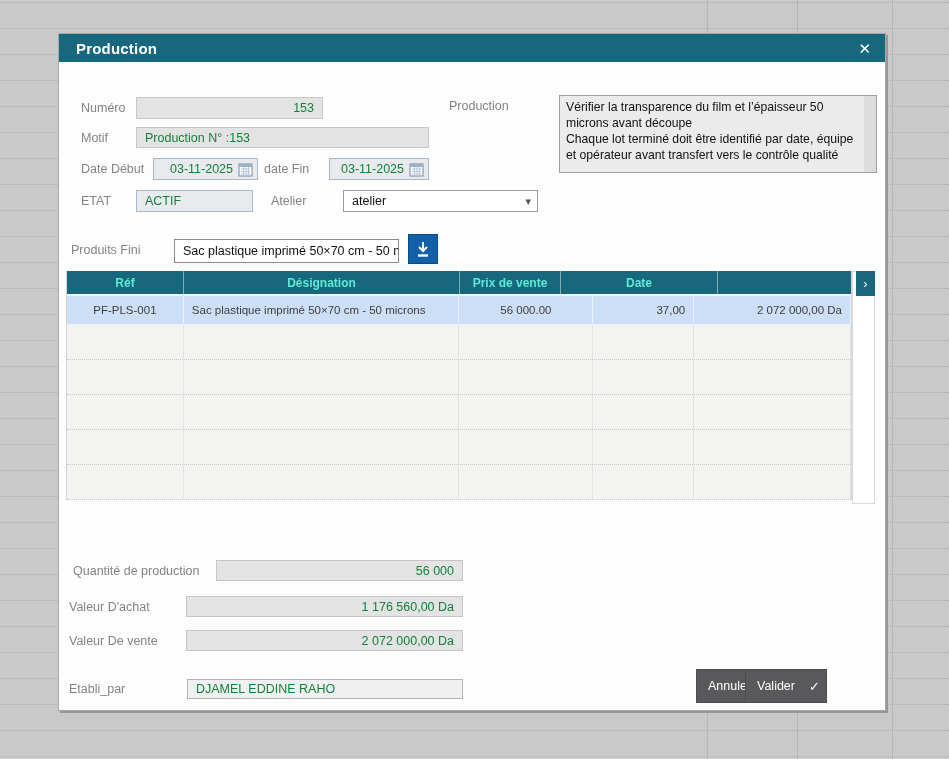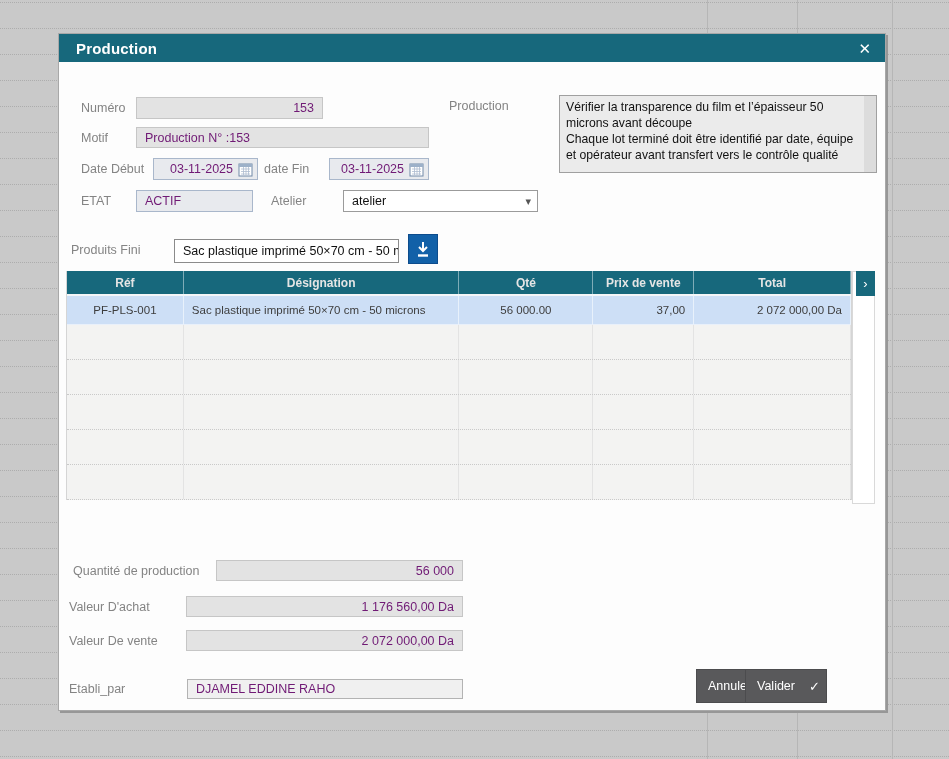--- a/index.html
+++ b/index.html
@@ -13,21 +13,21 @@
   
   .dialog { position:absolute; left:58px; top:33px; width:828px; height:678px;
             background:#fdfdfd; border:1px solid #a8a8a8; box-shadow:2px 2px 0 #979797; }
   .titlebar { position:absolute; left:0; top:0; right:0; height:28px; background:#17687c;
               color:#fff; display:flex; align-items:center; padding:0 14px 0 17px; }
   .titlebar .title { font-size:15px; font-weight:bold; letter-spacing:.2px; }
   .titlebar .close { margin-left:auto; font-size:15px; font-weight:bold; cursor:pointer; line-height:1; }
 
   .lbl { position:absolute; color:#848484; font-size:12.5px; height:22px; line-height:22px; white-space:nowrap; }
 
-  .fld { position:absolute; background:#e3e3e3; border:1px solid #c6c6c6; font-size:12.5px; color:#701a75;
+  .fld { position:absolute; background:#e3e3e3; border:1px solid #c6c6c6; font-size:12.5px; color:#15803d;
          display:flex; align-items:center; padding:0 8px; white-space:nowrap; overflow:hidden; }
   .fld.right { justify-content:flex-end; }
   .fld.datef { background:#e8eaee; border:1px solid #a9b7cb; justify-content:flex-end; padding-right:4px; }
   .fld.etatf { background:#e8eaee; border:1px solid #a9b7cb; }
   .fld.lightf { background:#f0f0f0; border:1px solid #b3b3b3; }
 
   .cal-icon { width:15px; height:15px; margin-left:5px; flex:0 0 auto; }
 
   .combo { position:absolute; background:#fff; border:1px solid #9b9b9b; font-size:12.5px; color:#111;
            display:flex; align-items:center; padding:0 6px 0 8px; white-space:nowrap; overflow:hidden; cursor:pointer; }
@@ -41,21 +41,21 @@
   .dl-btn { position:absolute; left:349px; top:200px; width:30px; height:30px; background:#1261a8;
             border:1px solid #0d4c8c; display:flex; align-items:center; justify-content:center; cursor:pointer; }
 
   
   .grid { position:absolute; left:7px; top:237px; width:809px; height:233px; }
   .grid-strip { position:absolute; left:786px; top:0; bottom:0; width:23px; background:#fff; border:1px solid #d9d9d9; }
   .grid-nav { position:absolute; left:790px; top:0; width:19px; height:25px; background:#17687c; color:#fff;
               display:flex; align-items:center; justify-content:center; font-size:13px; cursor:pointer; }
   .grid-main { position:absolute; left:0; top:0; width:786px; border-left:1px solid #d5d5d5; border-right:1px solid #d5d5d5; }
   .ghead { display:flex; height:25px; background:#17687c; border-bottom:2px solid #f4f6f8; }
-  .ghead .hc { color:#e5e5e5; font-size:12px; font-weight:bold; display:flex; align-items:center; justify-content:center;
+  .ghead .hc { color:#5eead4; font-size:12px; font-weight:bold; display:flex; align-items:center; justify-content:center;
                border-right:1px solid rgba(255,255,255,.45); overflow:hidden; }
   .grow { display:flex; }
   .grow .c { font-size:11.5px; color:#3d3d3d; display:flex; align-items:center; padding:0 8px;
              white-space:nowrap; overflow:hidden; }
   .grow.sel { height:29px; background:#cddff6; border-bottom:1px solid #e9f0fa; cursor:pointer; }
   .grow.sel .c { border-right:1px solid rgba(255,255,255,.55); }
   .grow.empty { height:35px; background:#f3f3f2; border-bottom:1px dotted #c9c9c9; }
   .grow.empty .c { border-right:1px solid #e3e3e3; }
   .al-c { justify-content:center; } .al-r { justify-content:flex-end; } .al-l { justify-content:flex-start; }
 
@@ -166,23 +166,22 @@
 
   <div class="grid">
     <div class="grid-strip"></div>
     <div class="grid-nav">
         <span>›</span>
       </div>
     <div class="grid-main">
       <div class="ghead" id="grid-head">
           <div class="hc" style="width: 117px;">Réf</div>
           <div class="hc" style="width: 276px;">Désignation</div>
-          <div class="hc" style="width: 134px;">Qté</div>
           <div class="hc" style="width: 101px;">Prix de vente</div>
-          <div class="hc" style="width: 157px;">Total</div>
+          <div class="hc" style="width: 157px;">Date</div>
         </div>
       <div id="grid-body">
           <div class="grow sel">
             <div class="c al-c" style="width: 117px;">PF-PLS-001</div>
             <div class="c al-l" style="width: 276px;">Sac plastique imprimé 50×70 cm - 50 microns</div>
             <div class="c al-c" style="width: 134px;">56 000.00</div>
             <div class="c al-r" style="width: 101px;">37,00</div>
             <div class="c al-r" style="width: 157px;">2 072 000,00 Da</div>
           </div>
           <div class="grow empty">

